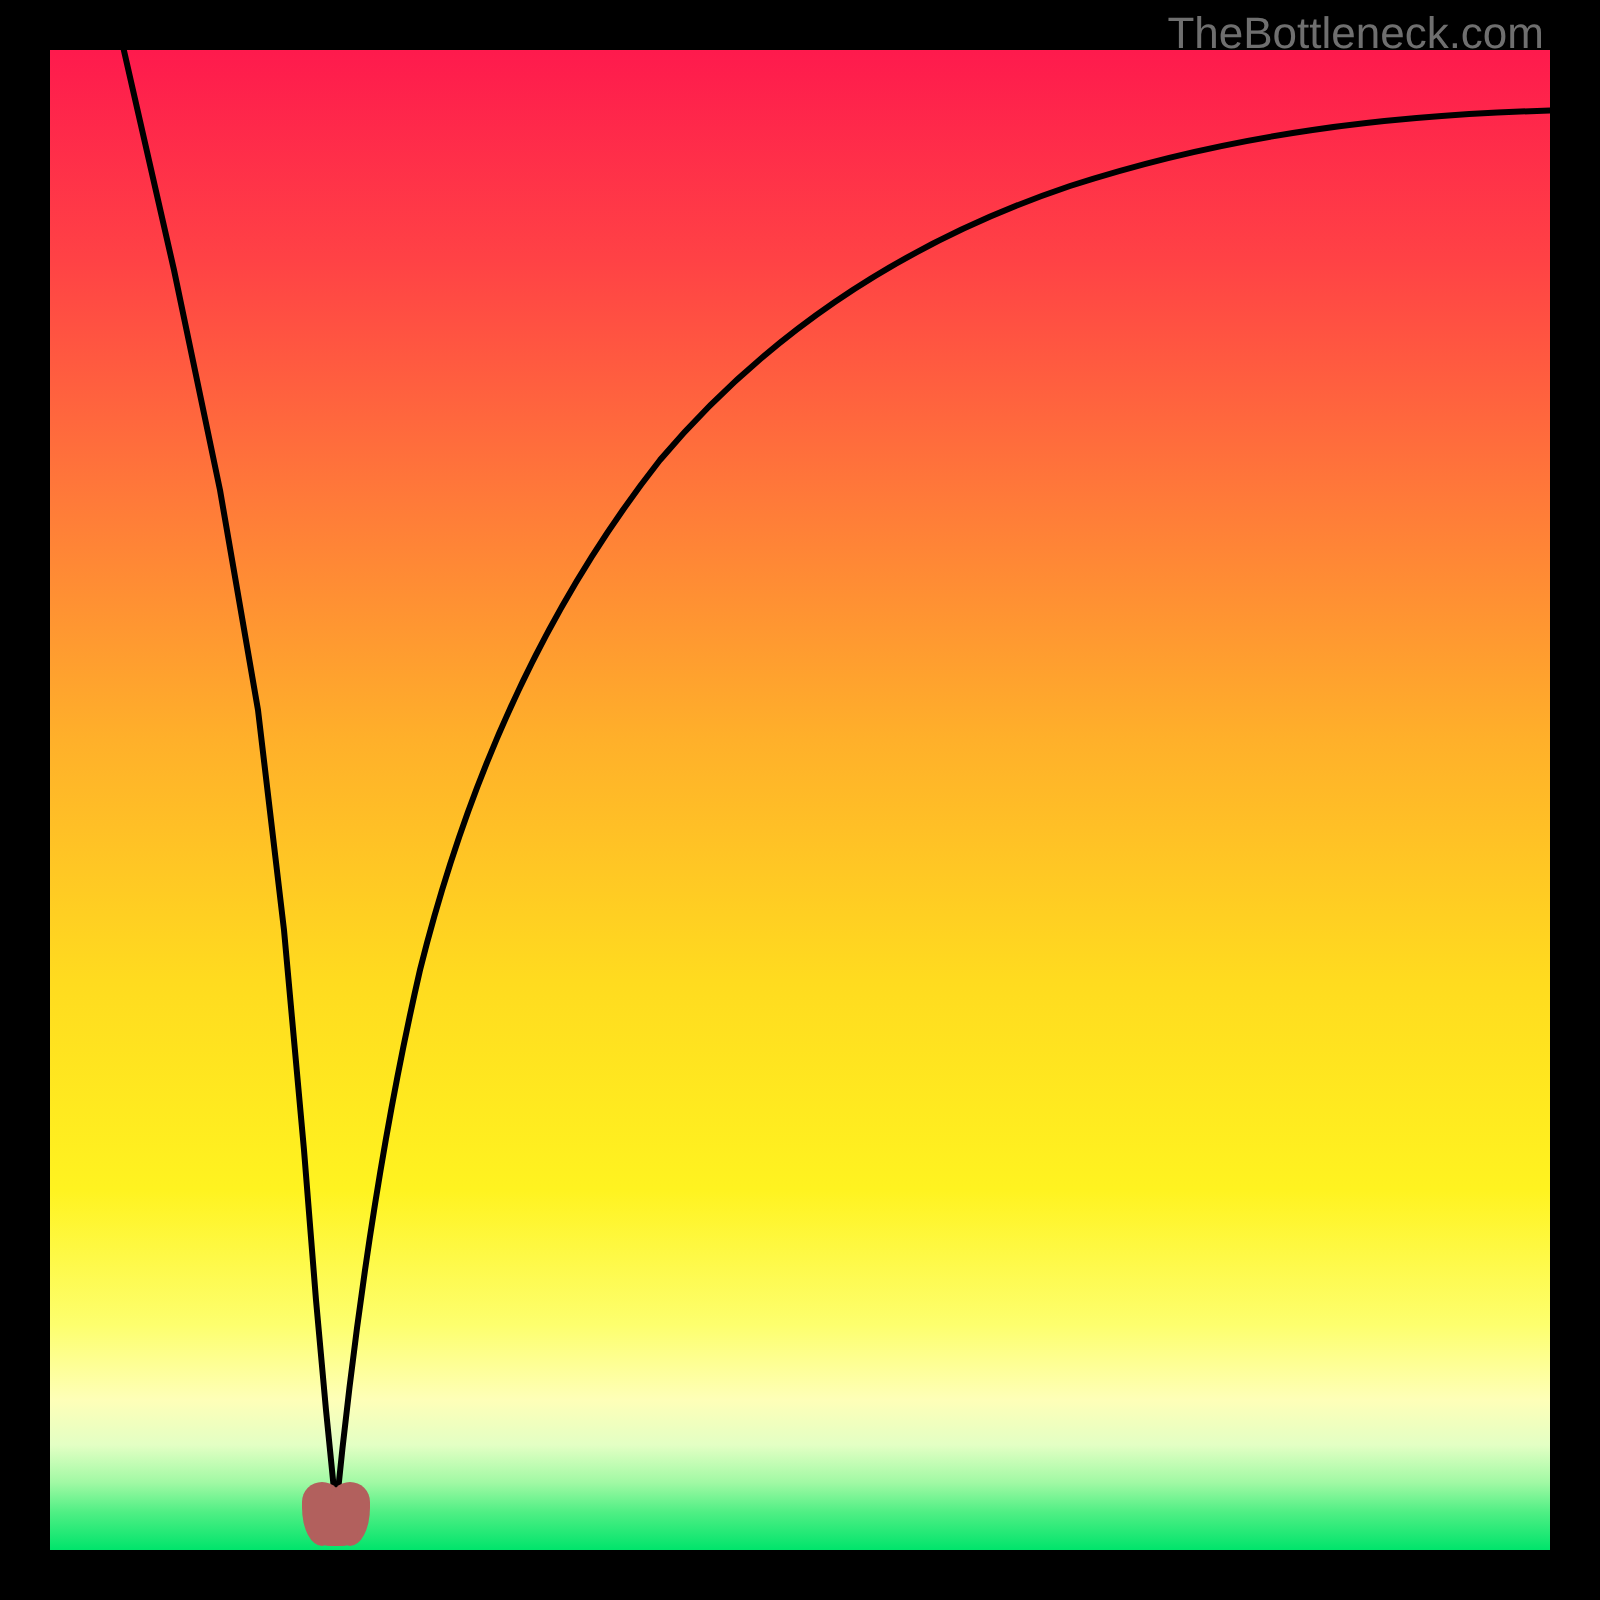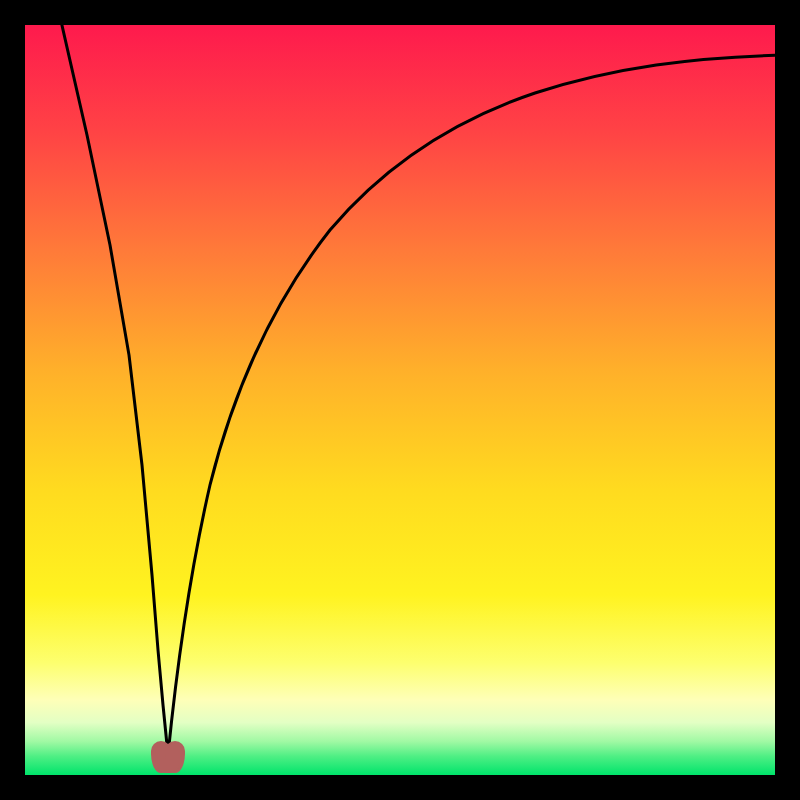--- a/index.html
+++ b/index.html
@@ -126,14 +126,15 @@
     </svg>
 
     <div class="bump">
       <div class="bump-shape"></div>
       <div class="bump-shape right"></div>
       <div class="bump-bridge"></div>
     </div>
 
   </div>
 
+  <div class="watermark">TheBottleneck.com</div>
 
 </div>
 
 </body></html>

